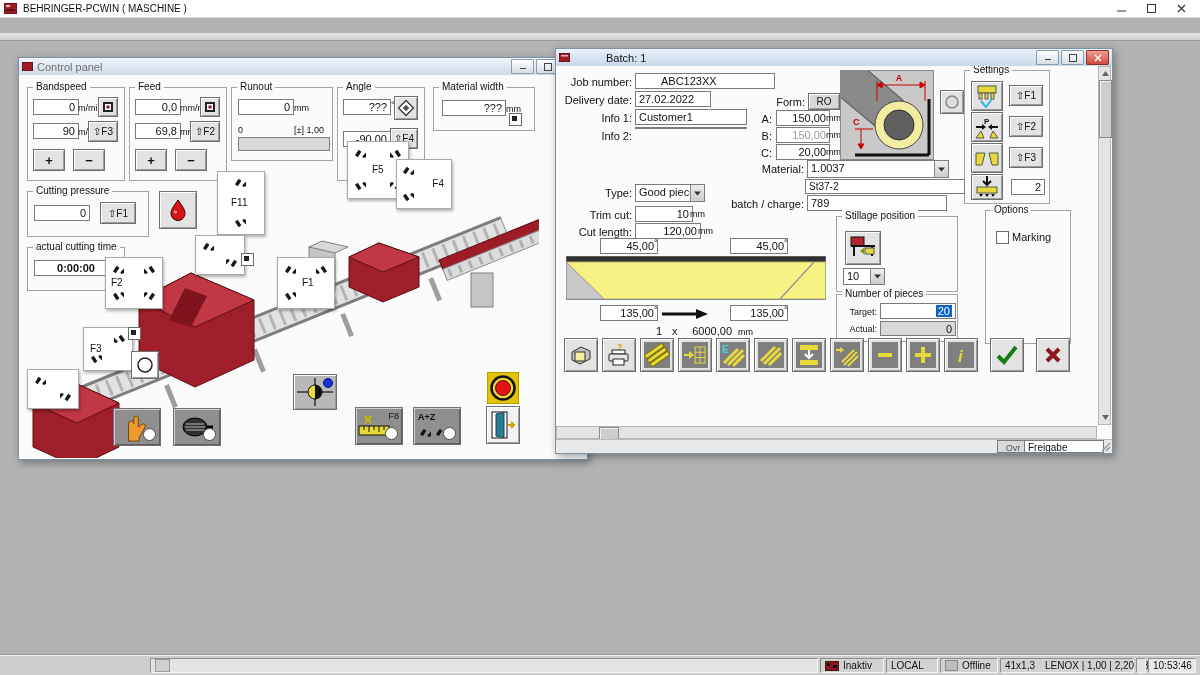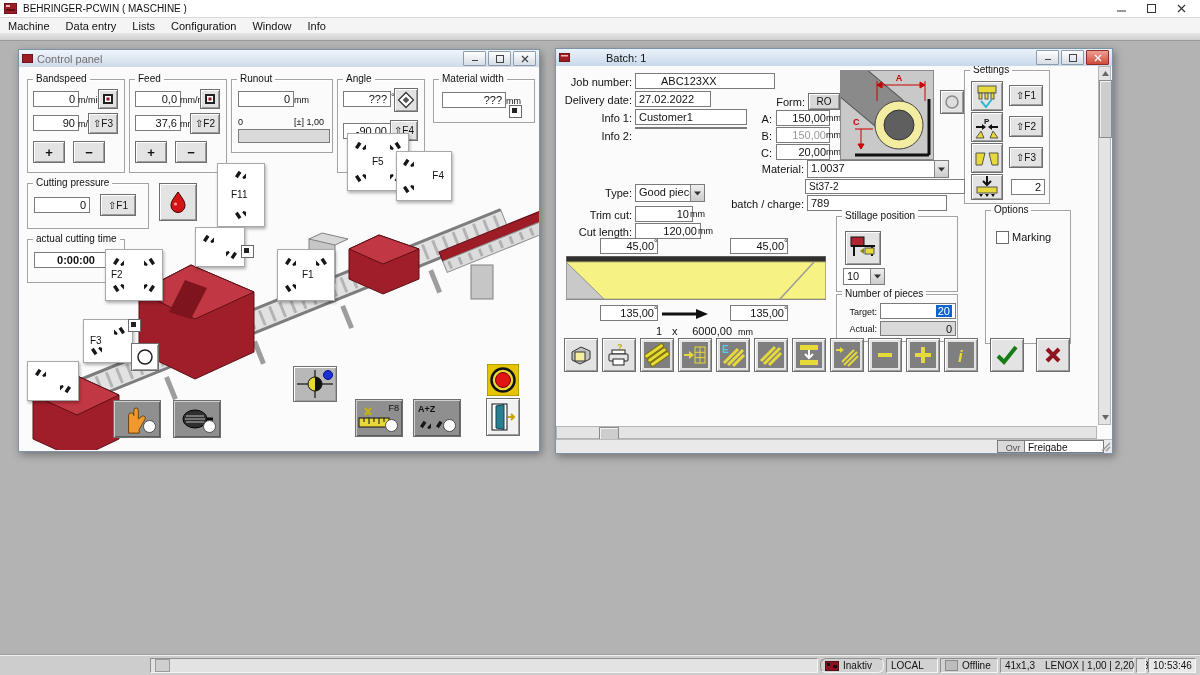--- a/index.html
+++ b/index.html
@@ -74,33 +74,25 @@
           </svg>
         </span>
       <span class="acb">
           <svg width="9" height="9">
             <path d="M1 1 L8 8 M8 1 L1 8" stroke="#333" stroke-width="1.2"></path>
           </svg>
         </span>
     </span>
   </div>
 
-  <div class="menubar">
-    <span class="mi">Machine</span>
-    <span class="mi">Data entry</span>
-    <span class="mi">Lists</span>
-    <span class="mi">Configuration</span>
-    <span class="mi">Window</span>
-    <span class="mi">Info</span>
-  </div>
   <div class="strip"></div>
 
   <div class="mdi">
 
-    <div class="win" style="left:18px;top:8px;width:520px;height:401px;">
+    <div class="win" style="left:18px;top:16px;width:520px;height:401px;padding-left:48px;">
       <div class="wtb">
         <span style="line-height:0"><svg width="11" height="9">
               <rect width="11" height="9" fill="#9e1c26" stroke="#4a0d12"></rect>
             </svg></span>
         <span class="wtitle dim">Control panel</span>
         <span class="wctl">
           <span class="wbtn">
               <svg width="8" height="7">
                 <line x1="1" y1="5.5" x2="7" y2="5.5" stroke="#444"></line>
               </svg>
@@ -170,21 +162,21 @@
         <div class="grp" style="left:110px;top:12px;width:96px;height:92px;">
           <span class="glb">Feed</span>
           <div class="fld" style="left:5px;top:11px;width:38px;">0,0</div>
           <span class="lab sm" style="left:50px;top:14px;">mm/min</span>
           <div class="btn" style="left:70px;top:9px;width:20px;height:20px;">
               <svg width="12" height="12">
                 <rect x="2" y="2" width="8" height="8" fill="#fff" stroke="#222" stroke-width="2"></rect>
                 <rect x="4.5" y="4.5" width="3" height="3" fill="#8c1420"></rect>
               </svg>
             </div>
-          <div class="fld" style="left:5px;top:35px;width:38px;">37,6</div>
+          <div class="fld" style="left:5px;top:35px;width:38px;">69,8</div>
           <span class="lab sm" style="left:50px;top:38px;">mm/min</span>
           <div class="btn" style="left:60px;top:33px;width:30px;height:21px;">⇧F2</div>
           <div class="btn" style="left:5px;top:61px;width:32px;height:22px;font-weight:bold;font-size:13px;">+</div>
           <div class="btn" style="left:45px;top:61px;width:32px;height:22px;font-weight:bold;font-size:13px;">−</div>
         </div>
 
         <div class="grp" style="left:212px;top:12px;width:100px;height:72px;">
           <span class="glb">Runout</span>
           <div class="fld" style="left:6px;top:11px;width:48px;">0</div>
           <span class="lab sm" style="left:62px;top:14px;">mm</span>
@@ -770,21 +762,21 @@
             </svg>
         </div>
       </div>
     </div>
   </div>
 
   <div class="sbar">
     <div class="scell" style="left:150px;width:668px;background:#e3e3e3;">
       <span style="width:13px;height:11px;background:#cfcfcf;border:1px solid #9a9a9a;display:inline-block;"></span>
     </div>
-    <div class="scell" style="left:820px;width:64px;border-radius:6px;">
+    <div class="scell" style="left:820px;width:64px;">
       <svg width="14" height="10">
           <rect width="14" height="10" fill="#8c1420" stroke="#111"></rect>
           <rect x="2" y="2" width="3" height="3" fill="#111"></rect>
           <rect x="8" y="4" width="4" height="3" fill="#111"></rect>
         </svg>
       <span>Inaktiv</span>
     </div>
     <div class="scell" style="left:886px;width:52px;">
         <span>LOCAL</span>
       </div>

